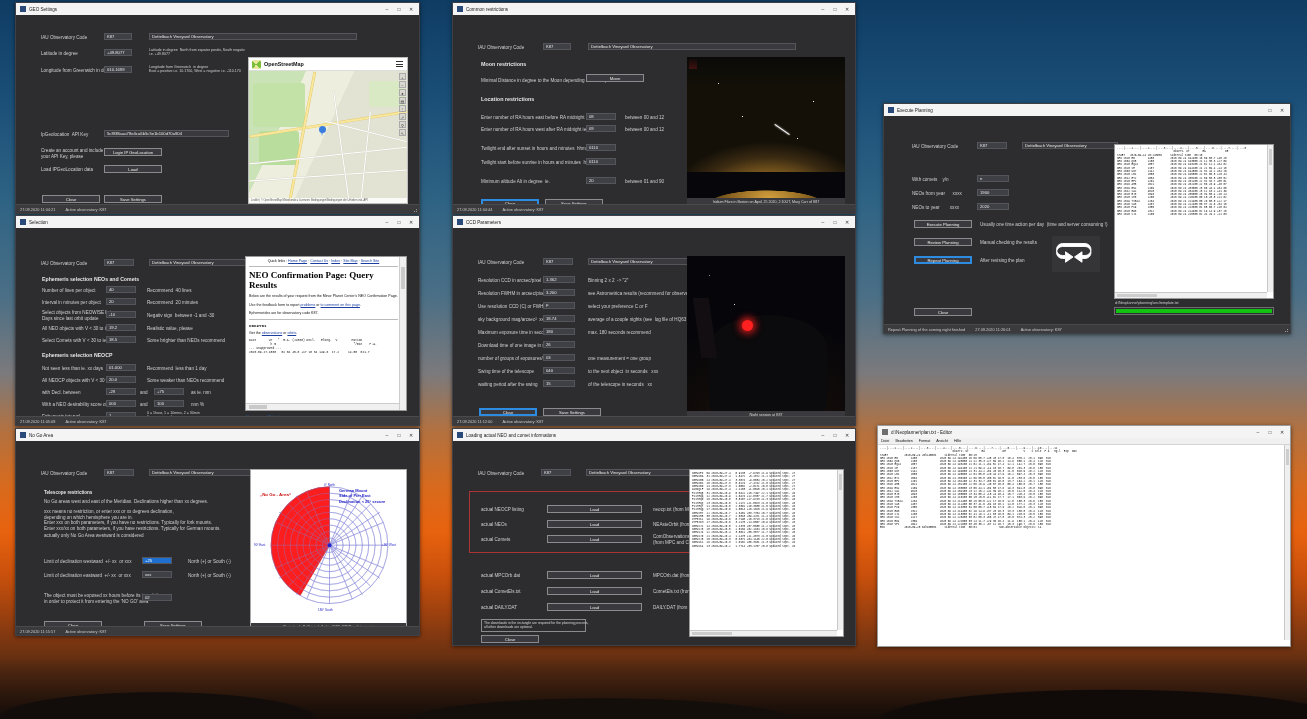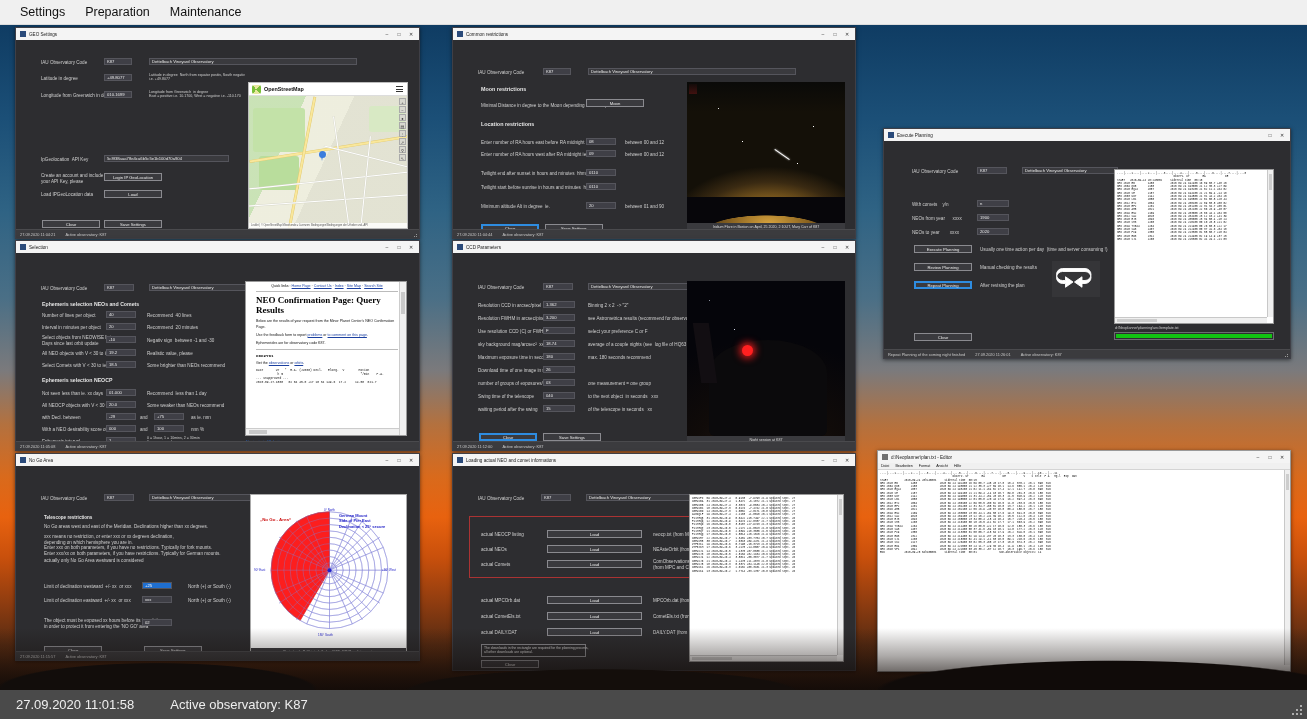--- a/index.html
+++ b/index.html
@@ -133,21 +133,21 @@
   .osm-attr{position:absolute;left:0;right:0;bottom:0;height:5px;background:rgba(255,255,255,.82);font-size:2.6px;color:#555;padding-left:2px;line-height:5px;white-space:nowrap;overflow:hidden;}
   .osm-link{position:absolute;font-size:4px;color:#2a5db0;text-decoration:underline;}
 
   
   .photo{position:absolute; overflow:hidden; background:#000;}
   .photo .cap{position:absolute;left:0;right:0;bottom:0;height:7px;background:#3a3a3e;color:#ddd;font-size:3.6px;
      display:flex;align-items:center;justify-content:center;white-space:nowrap;}
 
   
   .webview{position:absolute;background:#fff;border:1px solid #9a9a9a;overflow:hidden;color:#000;}
-  .wv-inner{position:absolute;left:3px;right:8px;top:2px;bottom:8px;overflow:hidden;margin-left:7px;}
+  .wv-inner{position:absolute;left:3px;right:8px;top:2px;bottom:8px;overflow:hidden;}
   .wv-quick{font-size:3.6px;text-align:center;color:#000;}
   .wv-quick a{color:#1a3fa0;text-decoration:underline;}
   .wv-h1{font-family:"Liberation Serif",serif;font-weight:bold;font-size:9px;line-height:1.08;margin:4px 0 4px;color:#000;}
   .wv-p{font-size:3.6px;line-height:1.45;margin:3px 0;color:#111;}
   .wv-p a{color:#1a3fa0;text-decoration:underline;}
   .wv-hr{border-top:1px solid #bbb;margin:3px 0;}
   .wv-code{font-family:"Liberation Mono",monospace;font-weight:bold;font-size:4.2px;margin-top:4px;}
   .wv-mono{font-family:"Liberation Mono",monospace;font-size:3px;line-height:1.25;white-space:pre;color:#111;}
   .wv-sb{position:absolute;right:0;top:0;bottom:0;width:7px;background:#f0f0f0;border-left:1px solid #ccc;}
   .wv-sb i{position:absolute;left:1px;right:1px;top:10px;height:22px;background:#c9c9c9;}
@@ -182,25 +182,20 @@
 
   .redbox{position:absolute;border:1px solid #a33;}
   .small-note{position:absolute;border:1px solid #8a8a8f;color:#d6d6d6;font-size:3.4px;padding:1px 2px;line-height:1.3;white-space:pre;}
 </style>
 </head>
 <body>
 
 <div id="app-window">
 
 
-  <div class="menubar">
-    <div class="menu-item">Settings</div>
-    <div class="menu-item">Preparation</div>
-    <div class="menu-item">Maintenance</div>
-  </div>
 
   <div id="mdi-client">
 
     <div class="child" style="left:15px;top:2px;width:405px;height:212px;">
       <div class="child-title">
         <div class="ct-icon"></div>
         <div class="ct-text">GEO Settings</div>
         <div class="ct-btns">
           <div class="ct-btn">–</div>
           <div class="ct-btn">□</div>
@@ -848,26 +843,14 @@
           <div class="dp-sb">
               <i></i>
             </div>
 
         </div>
       </div>
     </div>
 
   </div>
 
-  <div class="statusbar">
-    <span class="sb-date">27.09.2020 11:01:58</span>
-    <span class="sb-obs">Active observatory: K87</span>
-    <span class="grip">
-      <i style="right:0;bottom:0"></i>
-        <i style="right:4px;bottom:0"></i>
-        <i style="right:8px;bottom:0"></i>
-      <i style="right:0;bottom:4px"></i>
-        <i style="right:4px;bottom:4px"></i>
-      <i style="right:0;bottom:8px"></i>
-    </span>
-  </div>
 
 </div>
 
 </body></html>

